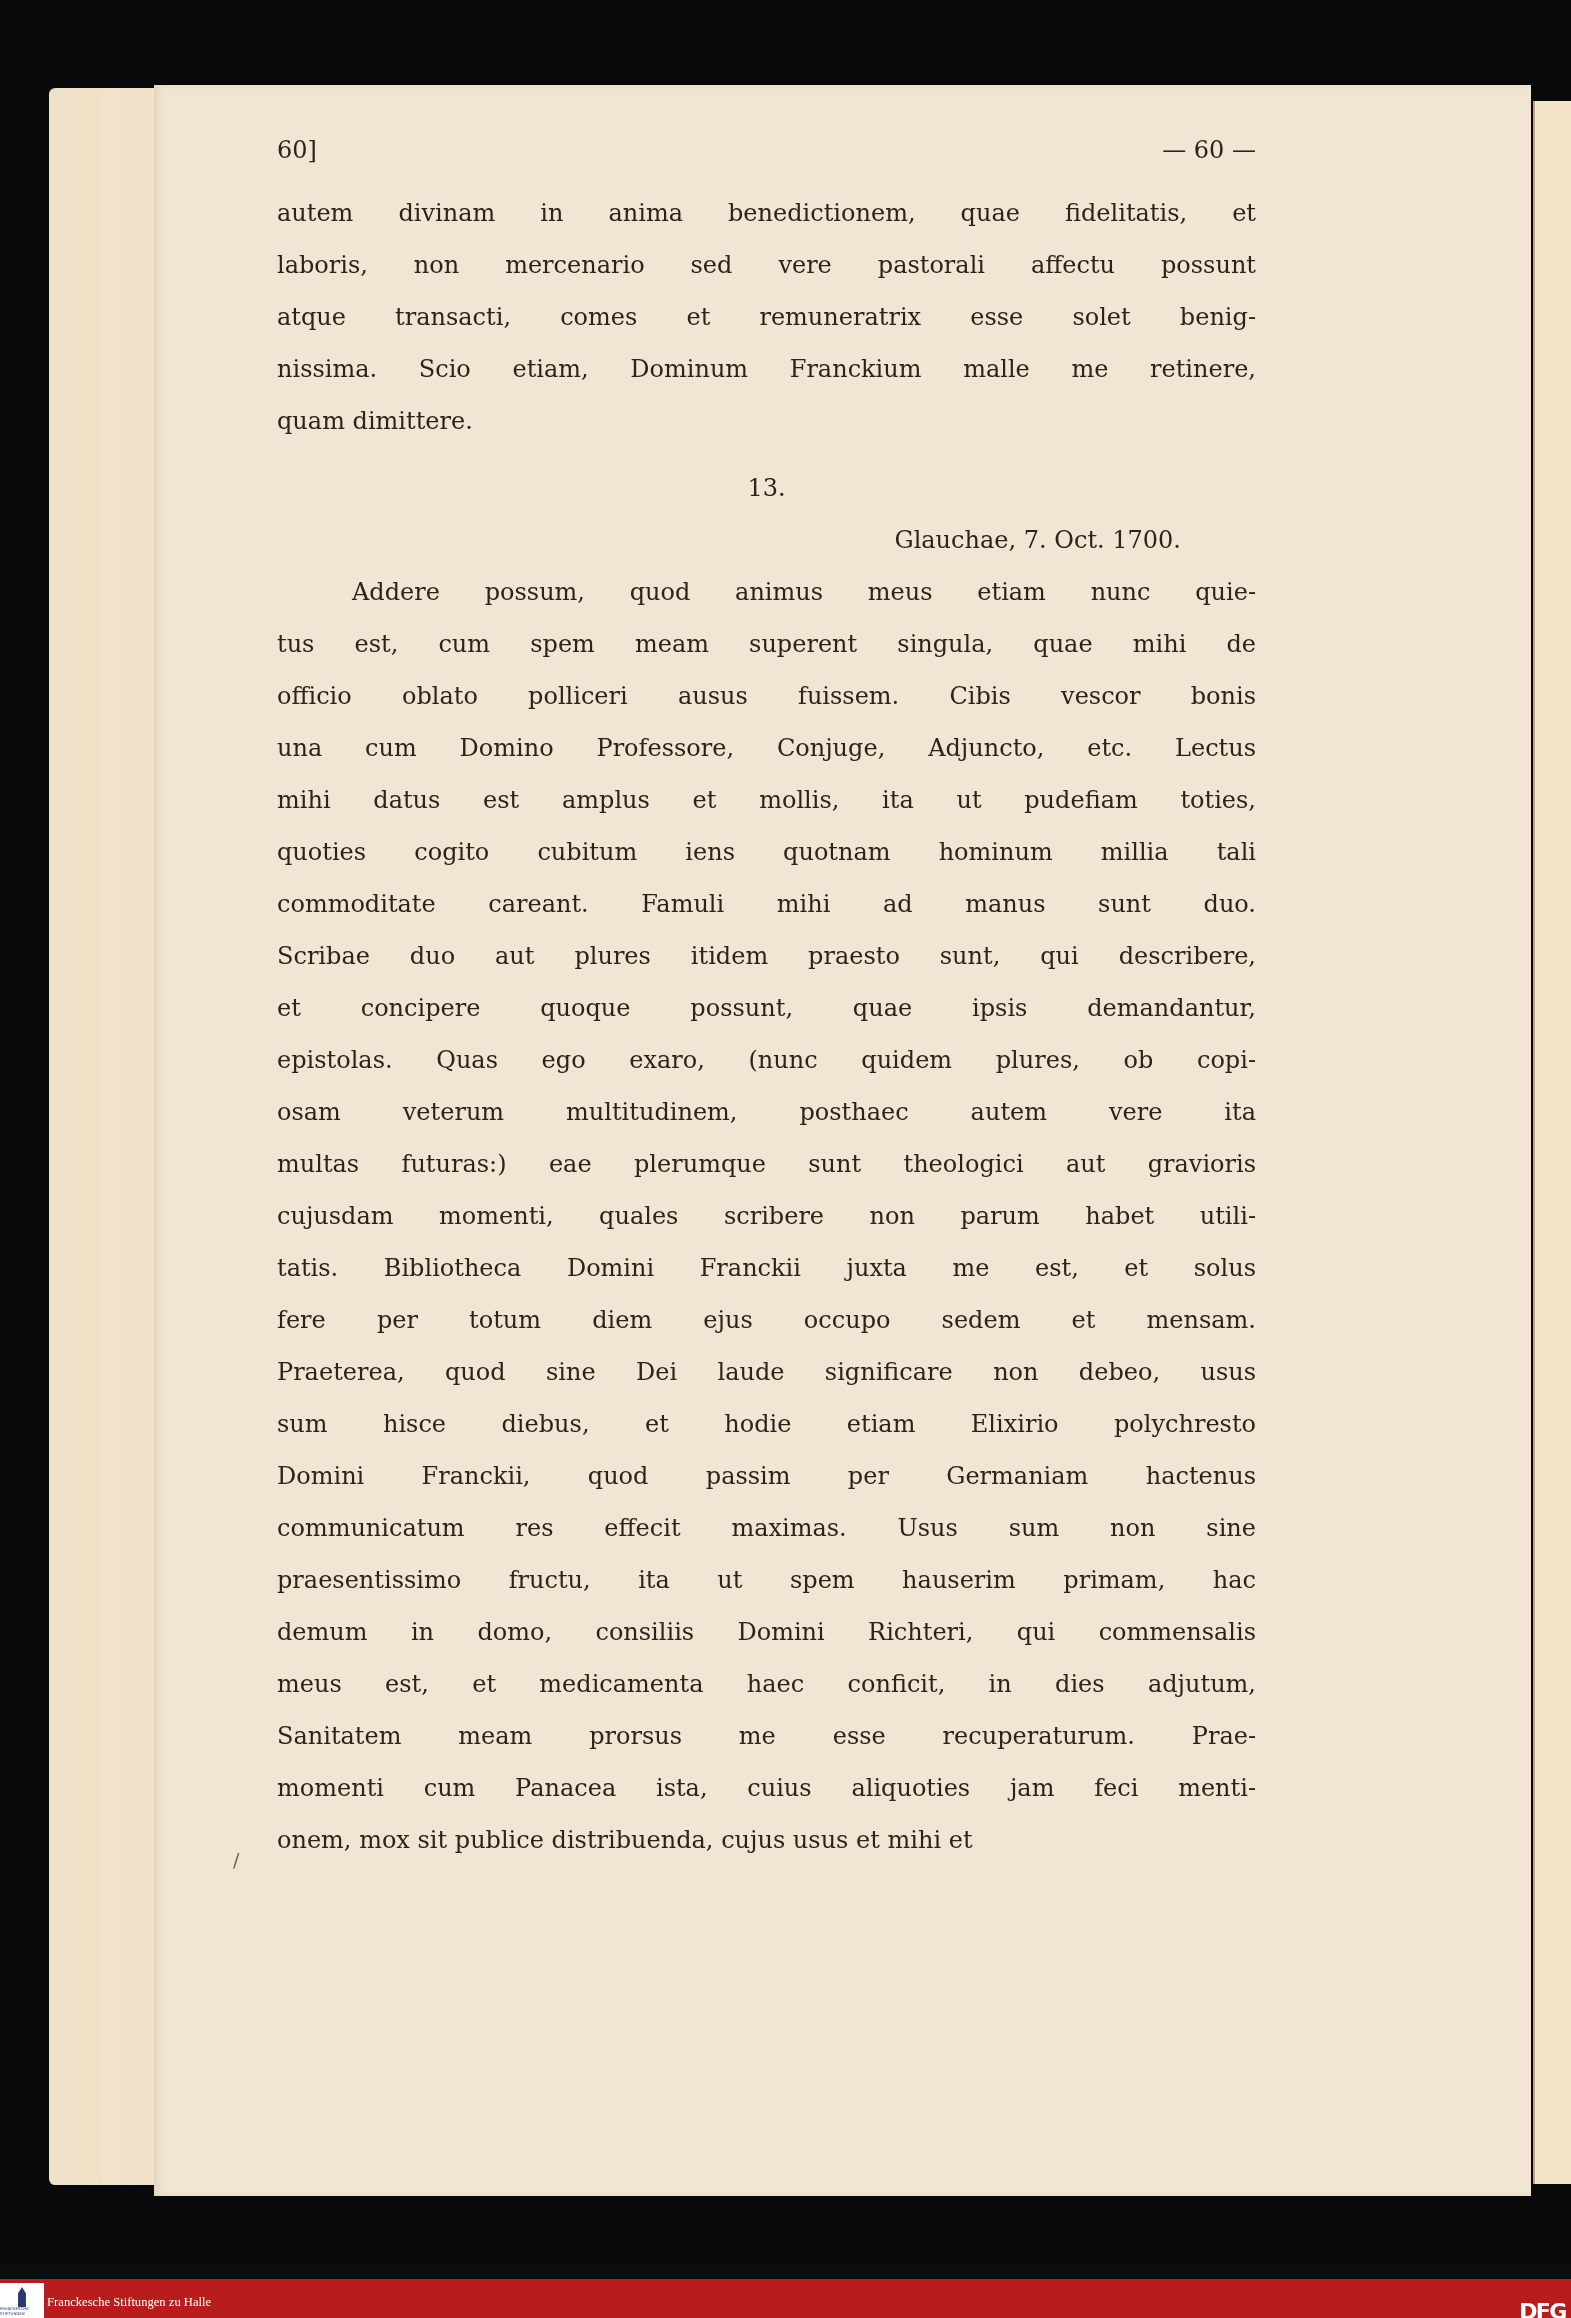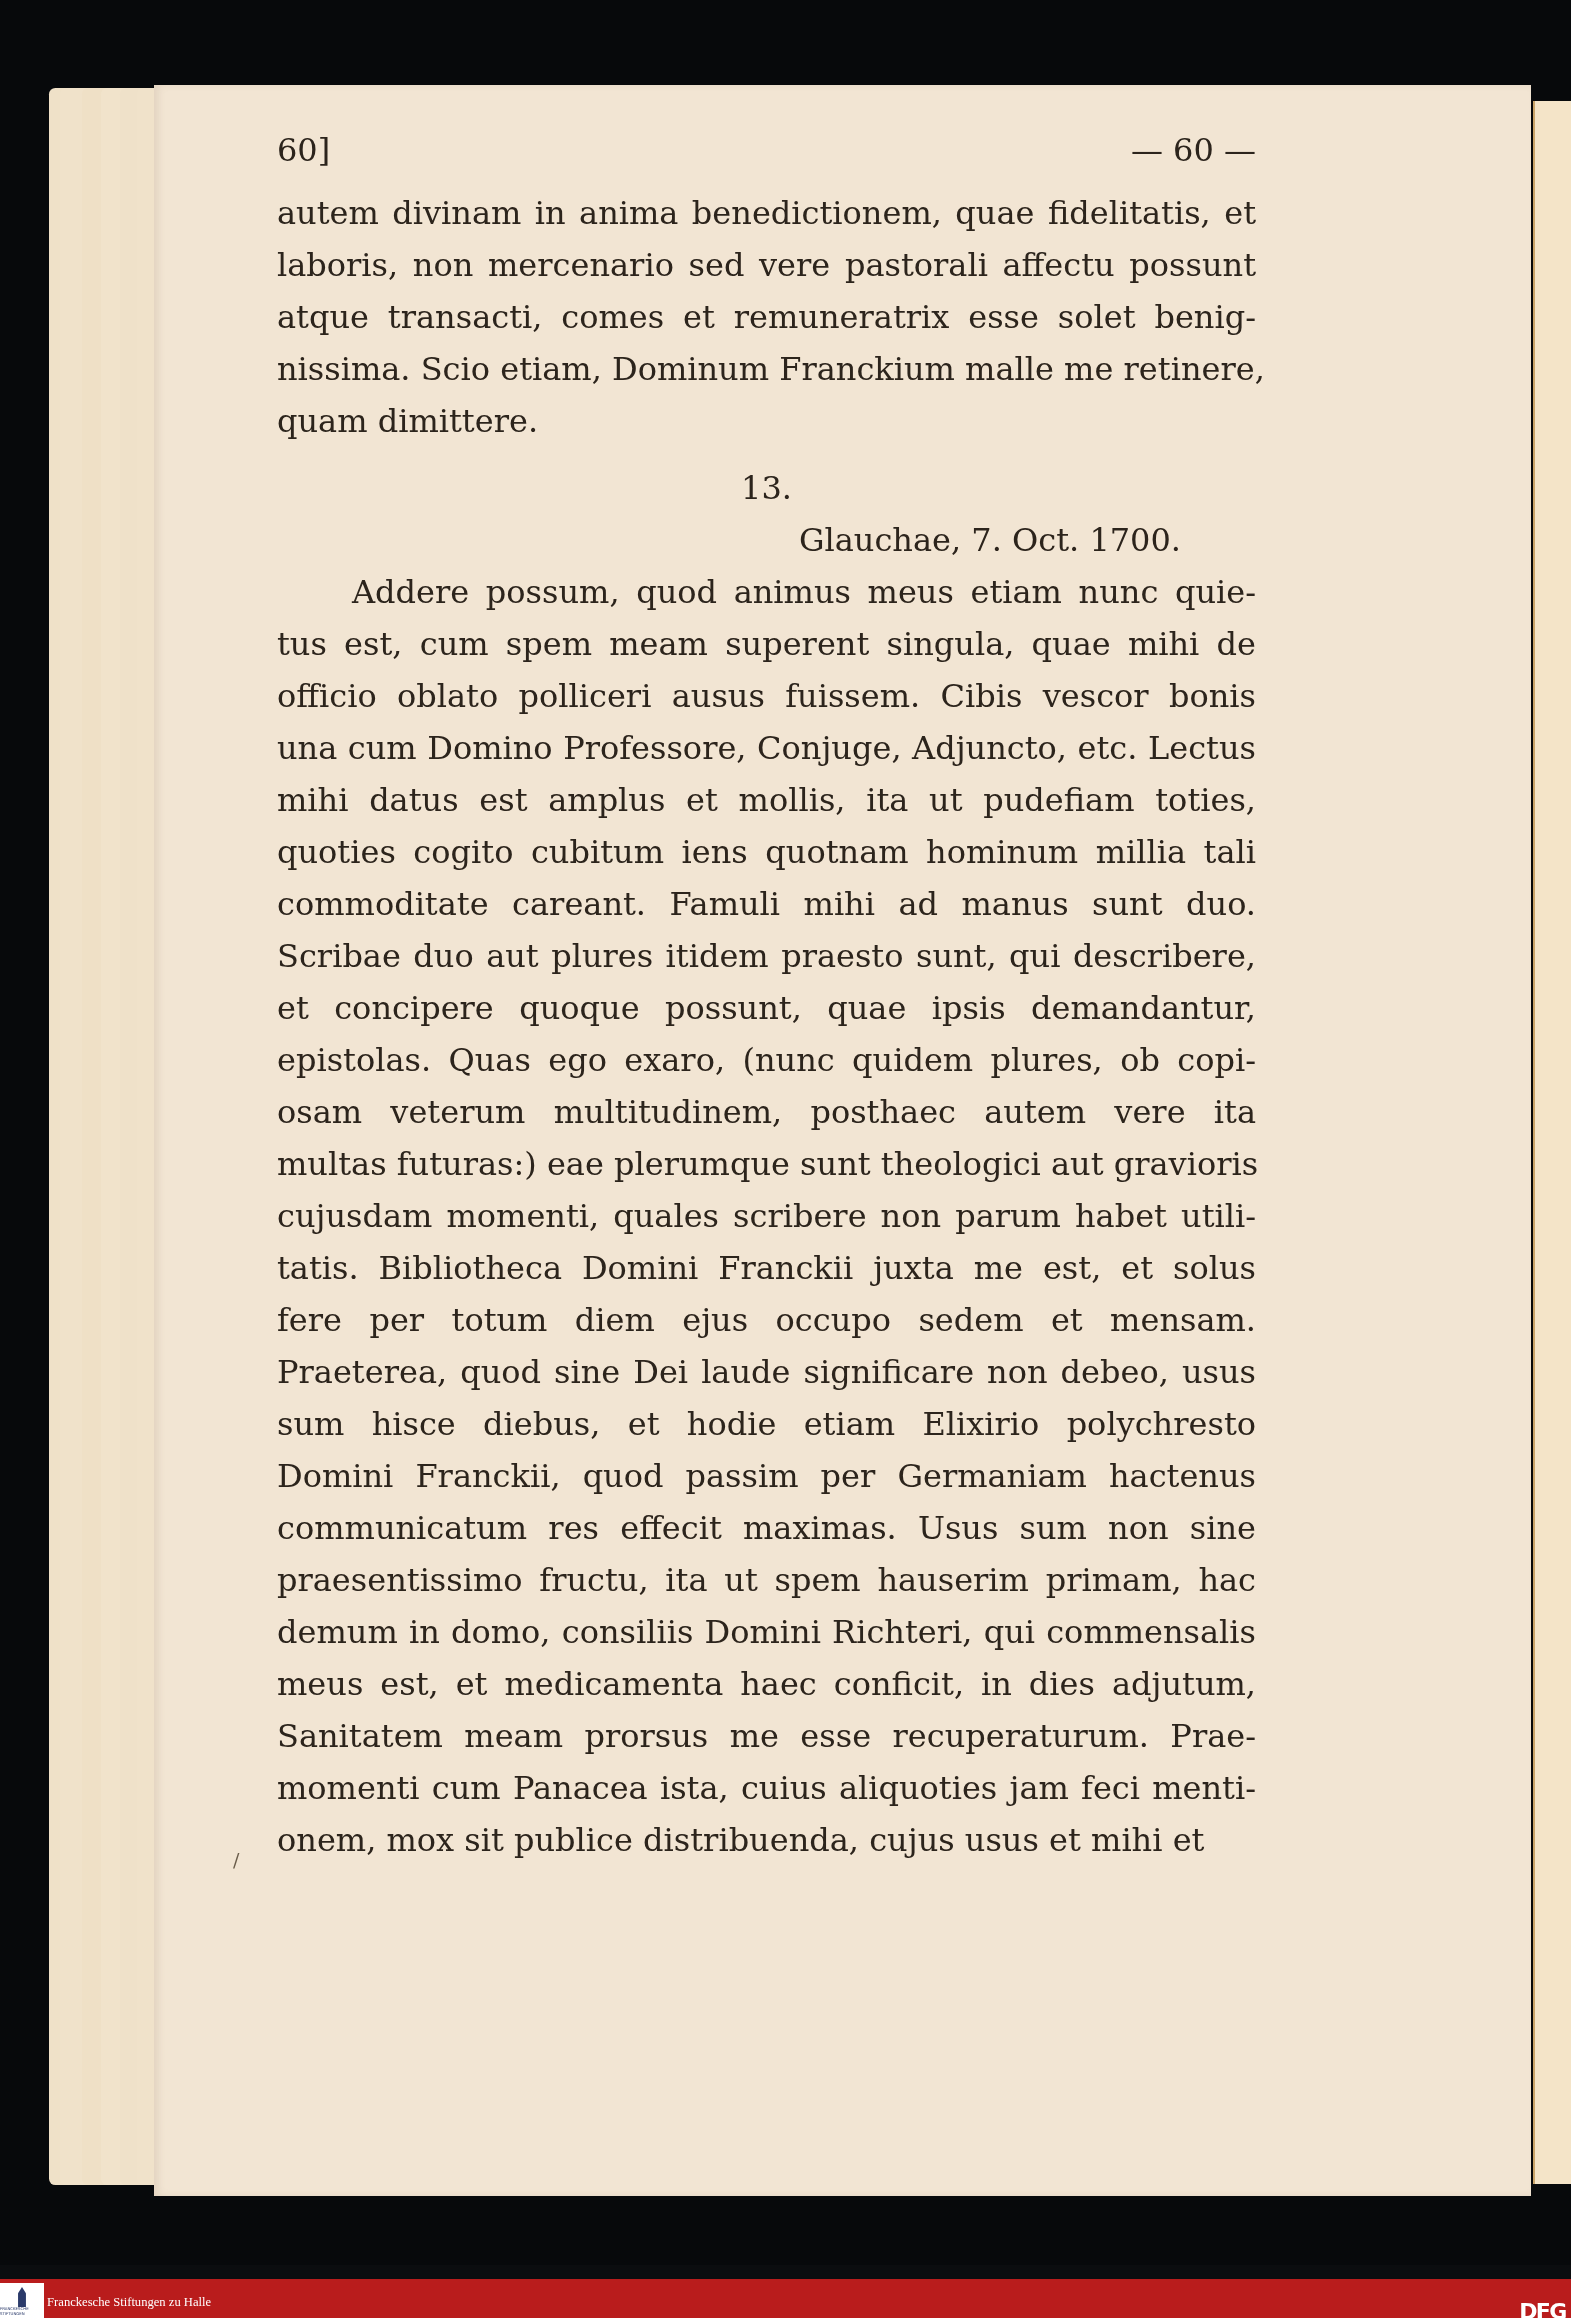--- a/index.html
+++ b/index.html
@@ -15,21 +15,21 @@
     position:absolute; left:154px; top:85px; width:1377px; height:2111px;
     background:#f2e5d3;
     box-shadow: inset 4.7px 0 7.9px rgba(120,100,70,0.12);
   }
   .next-page {
     position:absolute; left:1533px; top:101px; width:39px; height:2083px;
     background:#f4e4c8; border-left:2.4px solid #c9a46a;
   }
   .textblock {
     position:absolute; left:277px; top:124px; width:979px;
-    color:#2c241c; font-size:32px; line-height:52px;
+    color:#2c241c; font-size:24px; line-height:52px;
   }
   .header { position:relative; height:63px; }
   .header .left { position:absolute; left:0; top:0; }
   .header .center { position:absolute; left:8px; right:0; text-align:right; top:0; }
   .letter-num { text-align:center; margin-top:15px; }
   .letter-date { text-align:right; padding-right:75px; }
   .line { display:block; text-align:justify; text-align-last:justify; white-space:nowrap; }
   .line.last { text-align-last:left; }
   .footer-bar {
     position:absolute; left:0; top:2279px; width:1572px; height:46px; background:#b91c1c;

